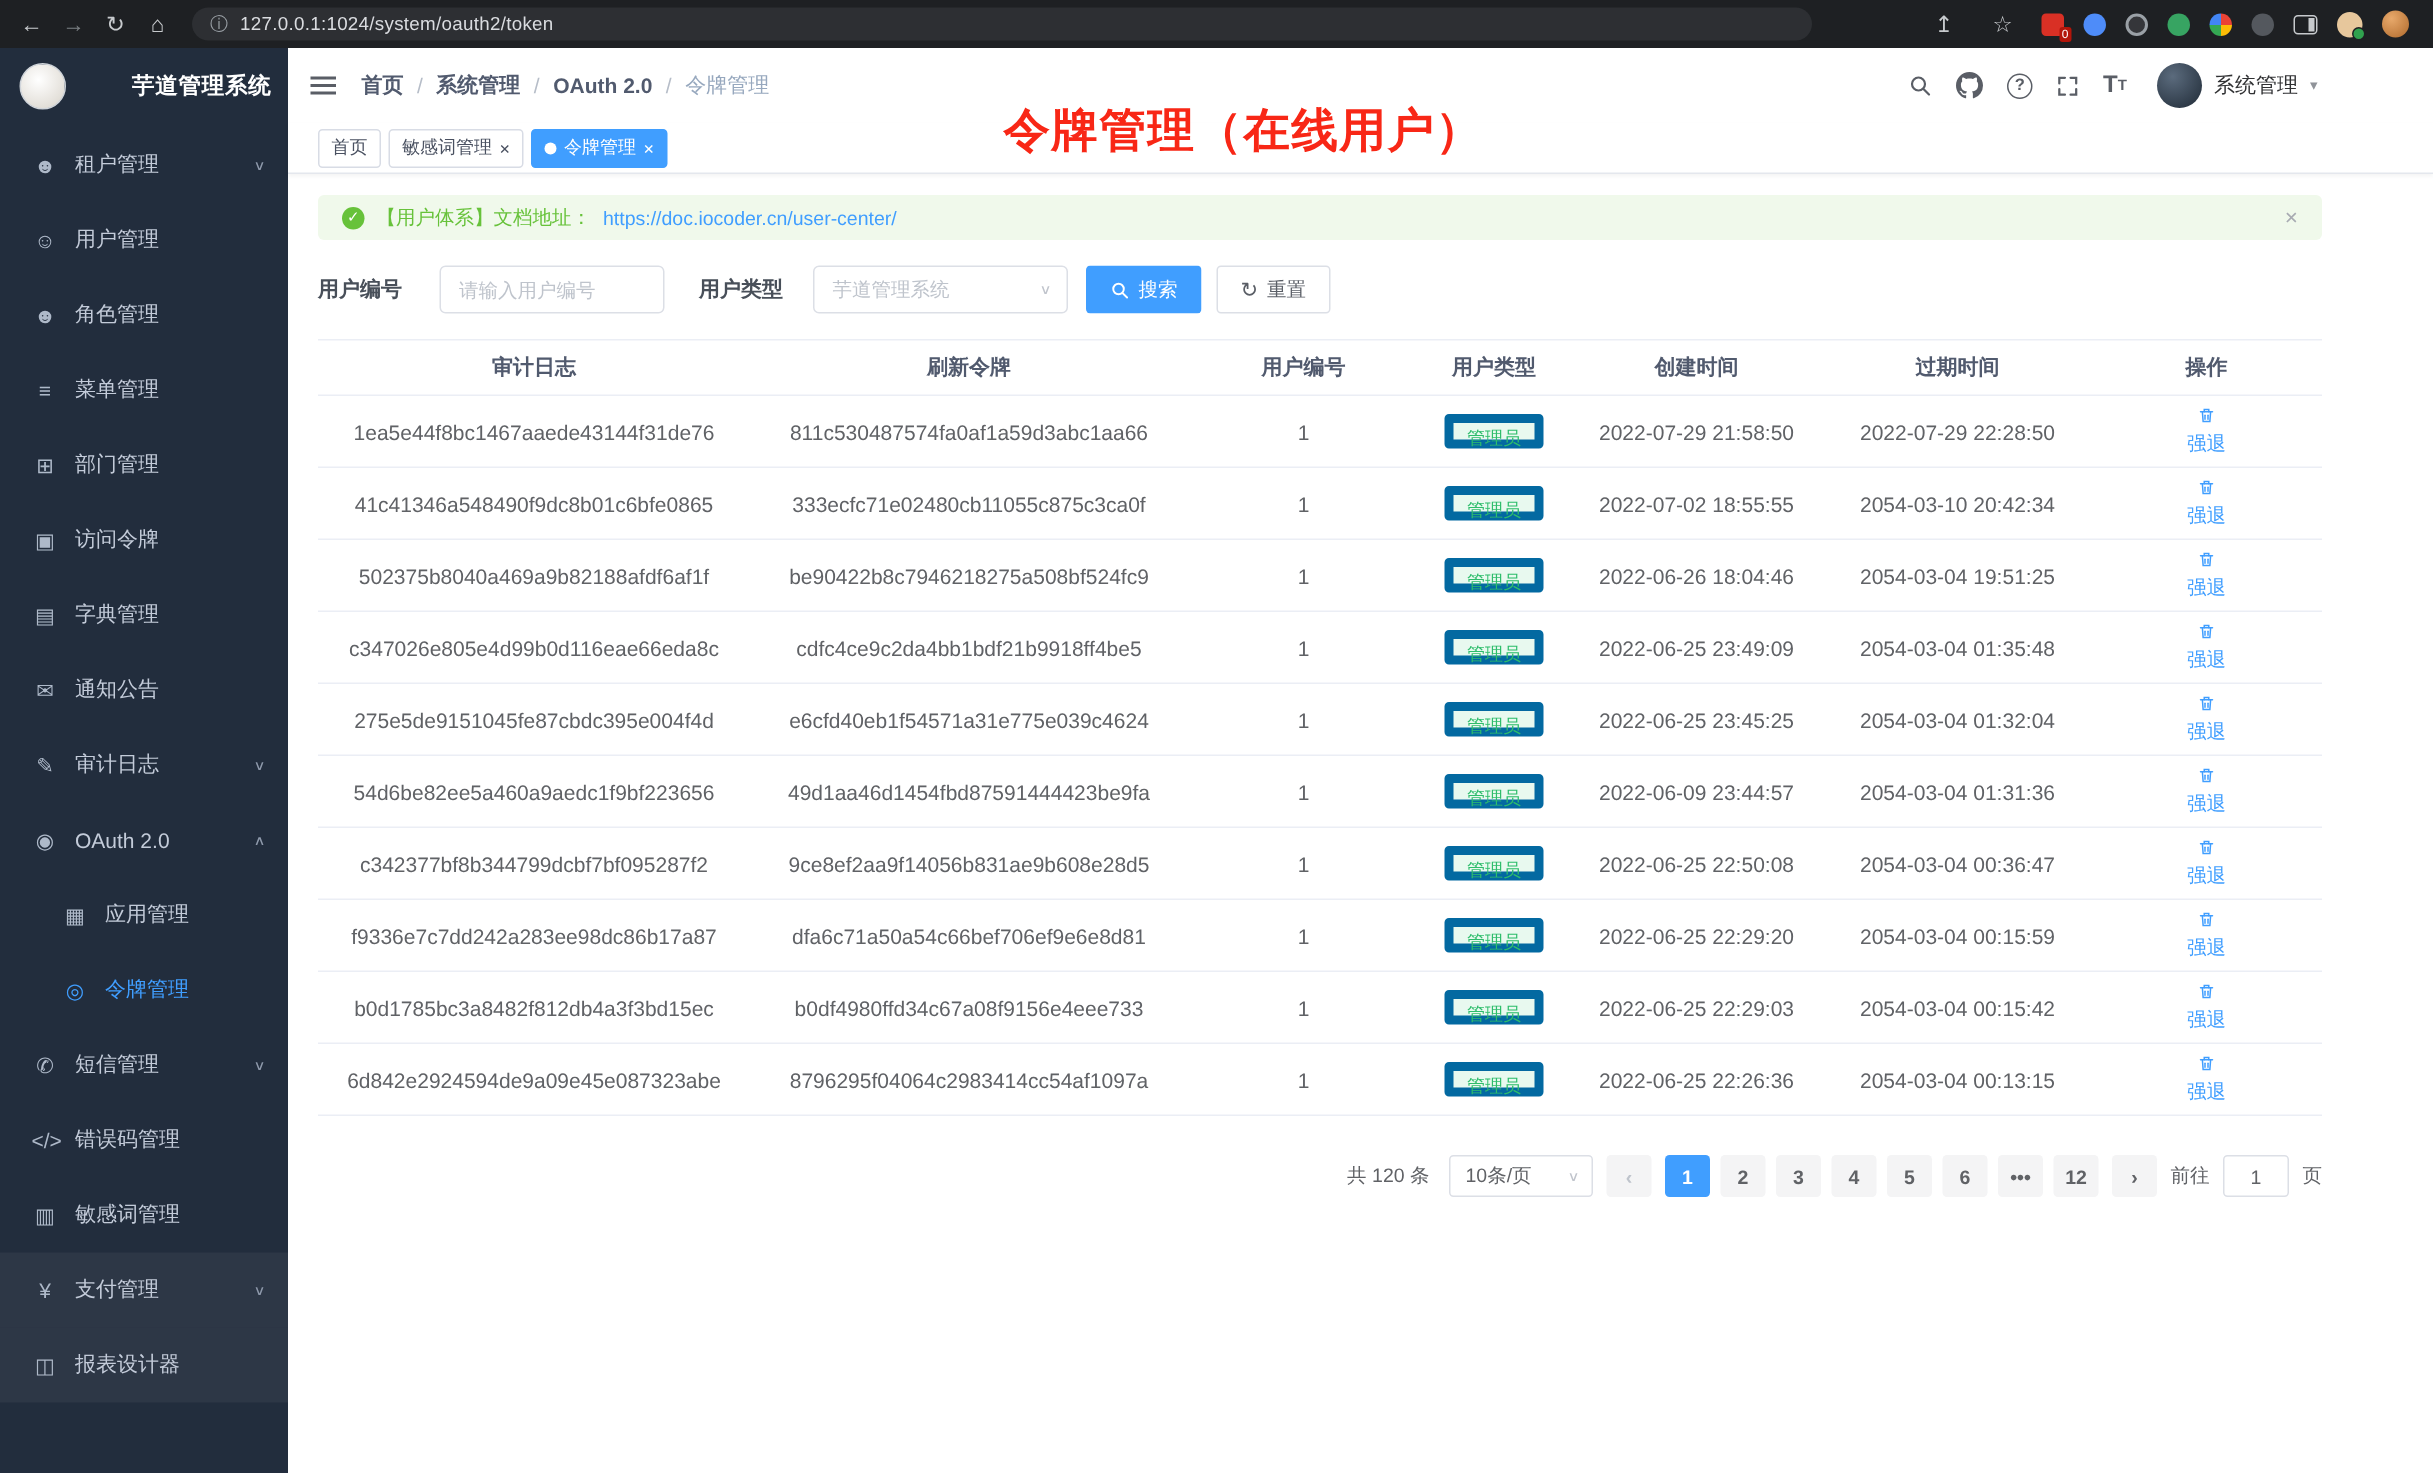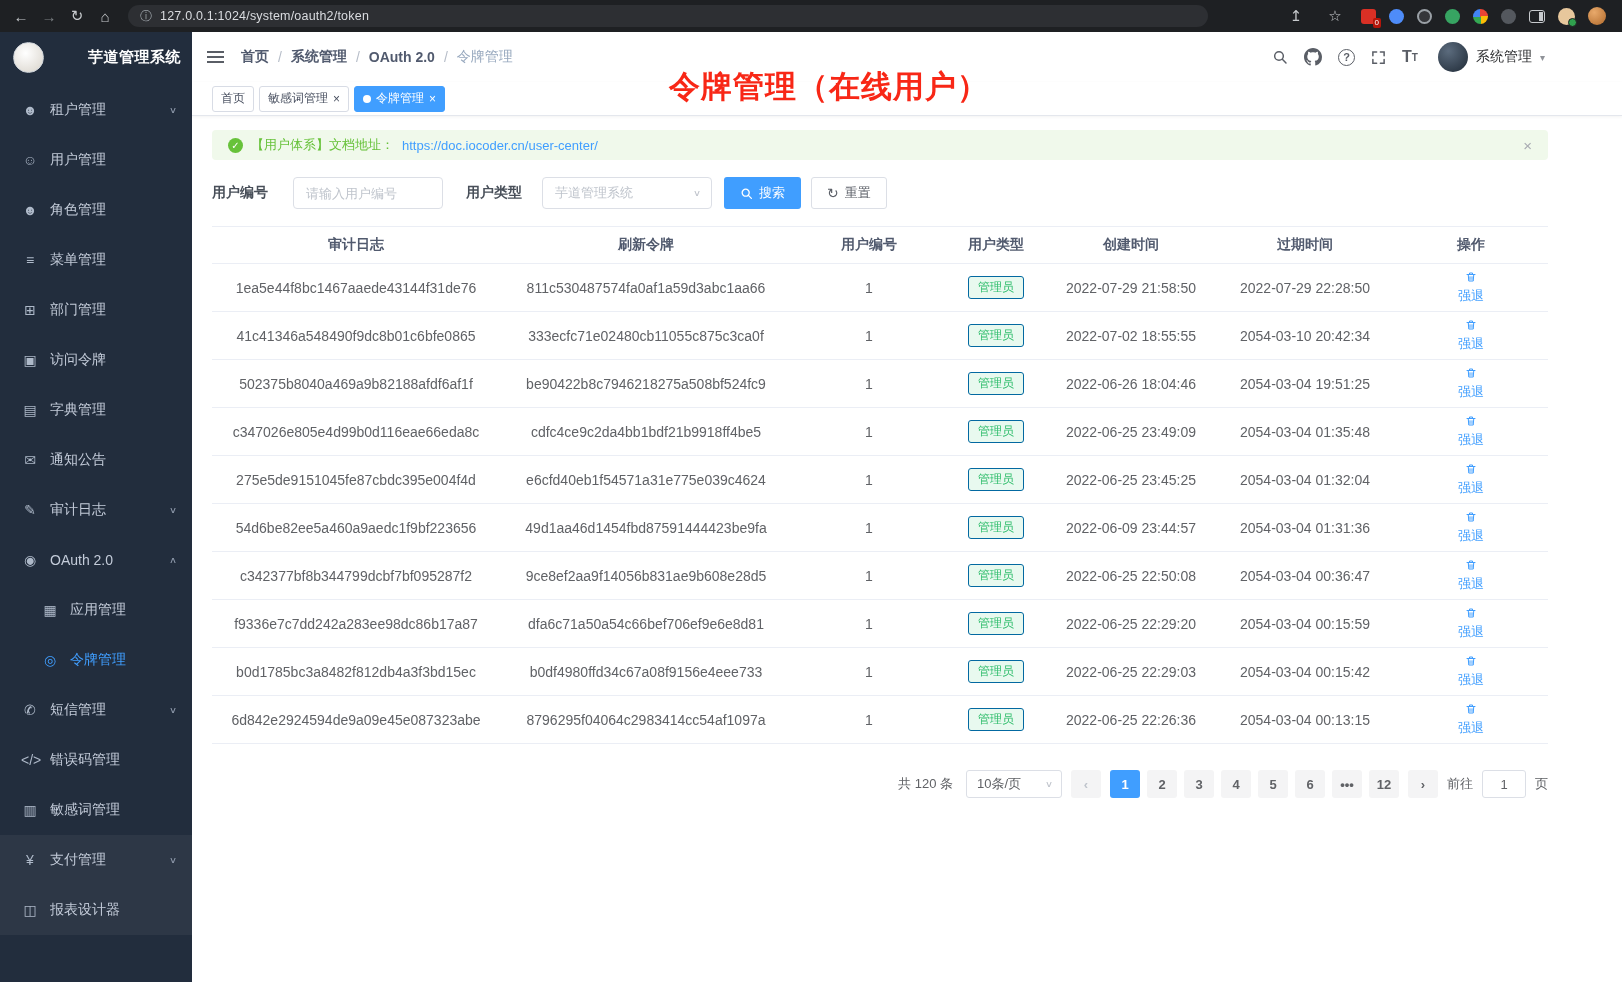--- a/index.html
+++ b/index.html
@@ -87,21 +87,21 @@
   .f-select { width:170px; height:32px; border:1px solid #dcdfe6; border-radius:4px; padding:0 10px 0 12px; display:flex; align-items:center; justify-content:space-between; color:#bfc4cc; font-size:13px; margin-left:20px; cursor:pointer; }
   .sel-caret { font-size:11px; color:#c0c4cc; transform:scaleY(.8); }
   .btn { height:32px; display:inline-flex; align-items:center; gap:6px; padding:0 15px; border-radius:3px; font-size:13px; cursor:pointer; border:1px solid transparent; font-family:inherit; }
   .btn-primary { background:#409eff; color:#fff; margin-left:12px; }
   .btn-plain { background:#fff; border-color:#dcdfe6; color:#5a5e66; margin-left:10px; }
   .reset-ico { font-size:14px; line-height:1; }
 
   table.grid { width:100%; border-collapse:collapse; table-layout:fixed; margin-top:17px; }
   .grid th { height:37px; font-size:14px; font-weight:700; color:#515a6e; border-top:1px solid #ebeef5; border-bottom:1px solid #ebeef5; text-align:center; background:#fff; }
   .grid td { height:48px; font-size:14px; color:#606266; text-align:center; border-bottom:1px solid #ebeef5; white-space:nowrap; overflow:hidden; }
-  .tag-admin { display:inline-block; padding:0 9px; height:23px; line-height:21px; background:#e8f9ef; border:1px solid #0369a1; color:#2ebd6b; border-radius:3px; font-size:12px; }
+  .tag-admin { display:inline-block; padding:0 9px; height:23px; line-height:21px; background:#e8f9ef; border:6px solid #0369a1; color:#2ebd6b; border-radius:3px; font-size:12px; }
   .action-link { display:inline-flex; align-items:center; gap:4px; color:#409eff; font-size:13px; cursor:pointer;flex-direction:column; }
 
   .pagination { display:flex; justify-content:flex-end; align-items:center; margin-top:26px; gap:9px; font-size:13px; color:#606266; }
   .p-total { margin-right:4px; }
   .p-size { width:96px; height:28px; border:1px solid #dcdfe6; border-radius:3px; display:flex; align-items:center; justify-content:space-between; padding:0 8px 0 10px; color:#606266; cursor:pointer; }
   .p-btn { min-width:30px; height:28px; padding:0 4px; background:#f4f4f5; border-radius:3px; display:inline-flex; align-items:center; justify-content:center; font-weight:600; cursor:pointer; }
   .p-btn.active { background:#409eff; color:#fff; }
   .p-prev { color:#bfc4cc; }
   .p-next { color:#606266; }
   .p-pages { display:flex; gap:7px; }

